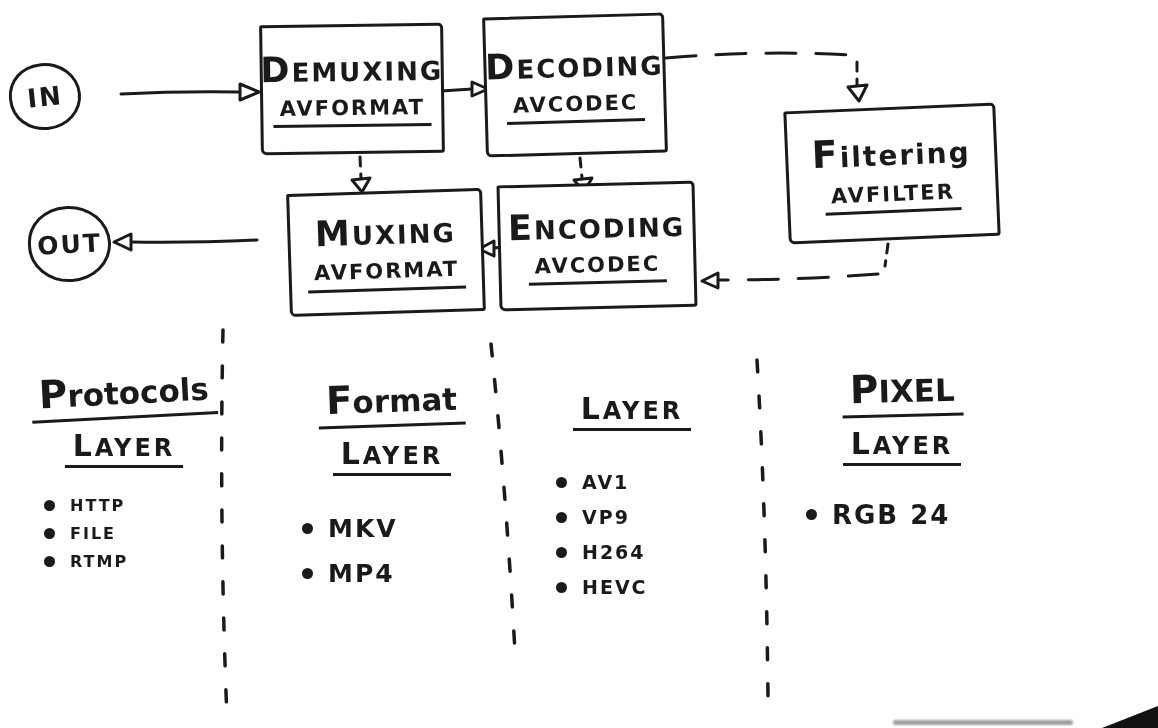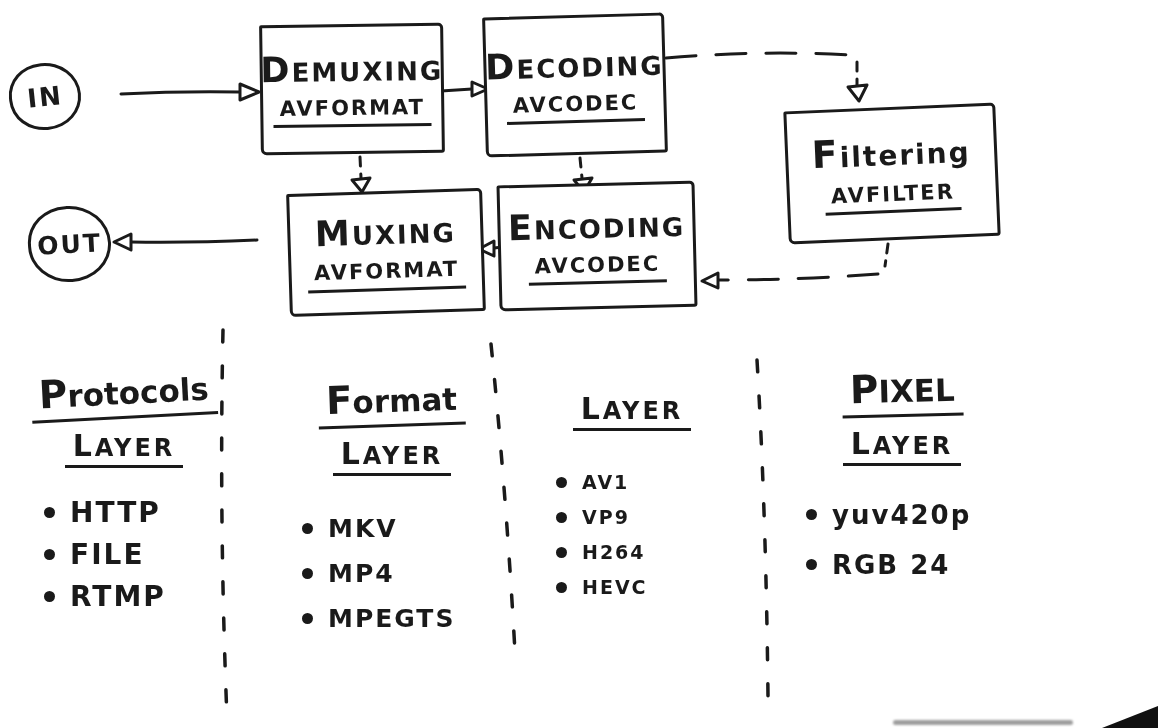--- a/index.html
+++ b/index.html
@@ -48,21 +48,21 @@
   .col-title::first-letter{font-size:1.25em;}
   .t1{font-size:31px;}
   .t2{font-size:24px;margin-top:10px;letter-spacing:3px;}
   .col-items{display:flex;flex-direction:column;align-items:flex-start;align-self:flex-start;}
   .item{display:flex;align-items:center;gap:15px;font-weight:bold;letter-spacing:2px;}
   .dot{width:11px;height:11px;background:#1a1a1a;border-radius:50%;flex:0 0 auto;}
 
   .col-protocols{left:18px;top:370px;width:212px;}
   .col-protocols .t1{transform:rotate(-3deg);}
   .col-protocols .col-items{margin-top:28px;padding-left:26px;}
-  .col-protocols .item{font-size:28px;margin-bottom:9px;text-align:right;}
+  .col-protocols .item{font-size:16px;margin-bottom:9px;text-align:right;}
 
   .col-format{left:282px;top:378px;width:220px;}
   .col-format .t1{transform:rotate(-2deg);}
   .col-format .col-items{margin-top:38px;padding-left:20px;}
   .col-format .item{font-size:25px;margin-bottom:16px;}
 
   .col-codec{left:532px;top:382px;width:200px;}
   .col-codec .col-items{margin-top:40px;padding-left:24px;}
   .col-codec .item{font-size:19px;margin-bottom:13px;}
 
@@ -166,24 +166,20 @@
     <div class="col-title t2">LAYER</div>
     <div class="col-items">
       <div class="item">
           <span class="dot"></span>
           <span>MKV</span>
         </div>
       <div class="item">
           <span class="dot"></span>
           <span>MP4</span>
         </div>
-      <div class="item">
-          <span class="dot"></span>
-          <span>MPEGTS</span>
-        </div>
     </div>
   </div>
 
   <div class="column col-codec">
     <div class="col-title t2">LAYER</div>
     <div class="col-items">
       <div class="item">
           <span class="dot"></span>
           <span>AV1</span>
         </div>
@@ -201,24 +197,20 @@
         </div>
     </div>
   </div>
 
   <div class="column col-pixel">
     <div class="col-title t1">PIXEL</div>
     <div class="col-title t2">LAYER</div>
     <div class="col-items">
       <div class="item">
           <span class="dot"></span>
-          <span>yuv420p</span>
-        </div>
-      <div class="item">
-          <span class="dot"></span>
           <span>RGB 24</span>
         </div>
     </div>
   </div>
 
   <div class="smudge"></div>
   <div class="corner-wedge"></div>
 
 </div>
 

